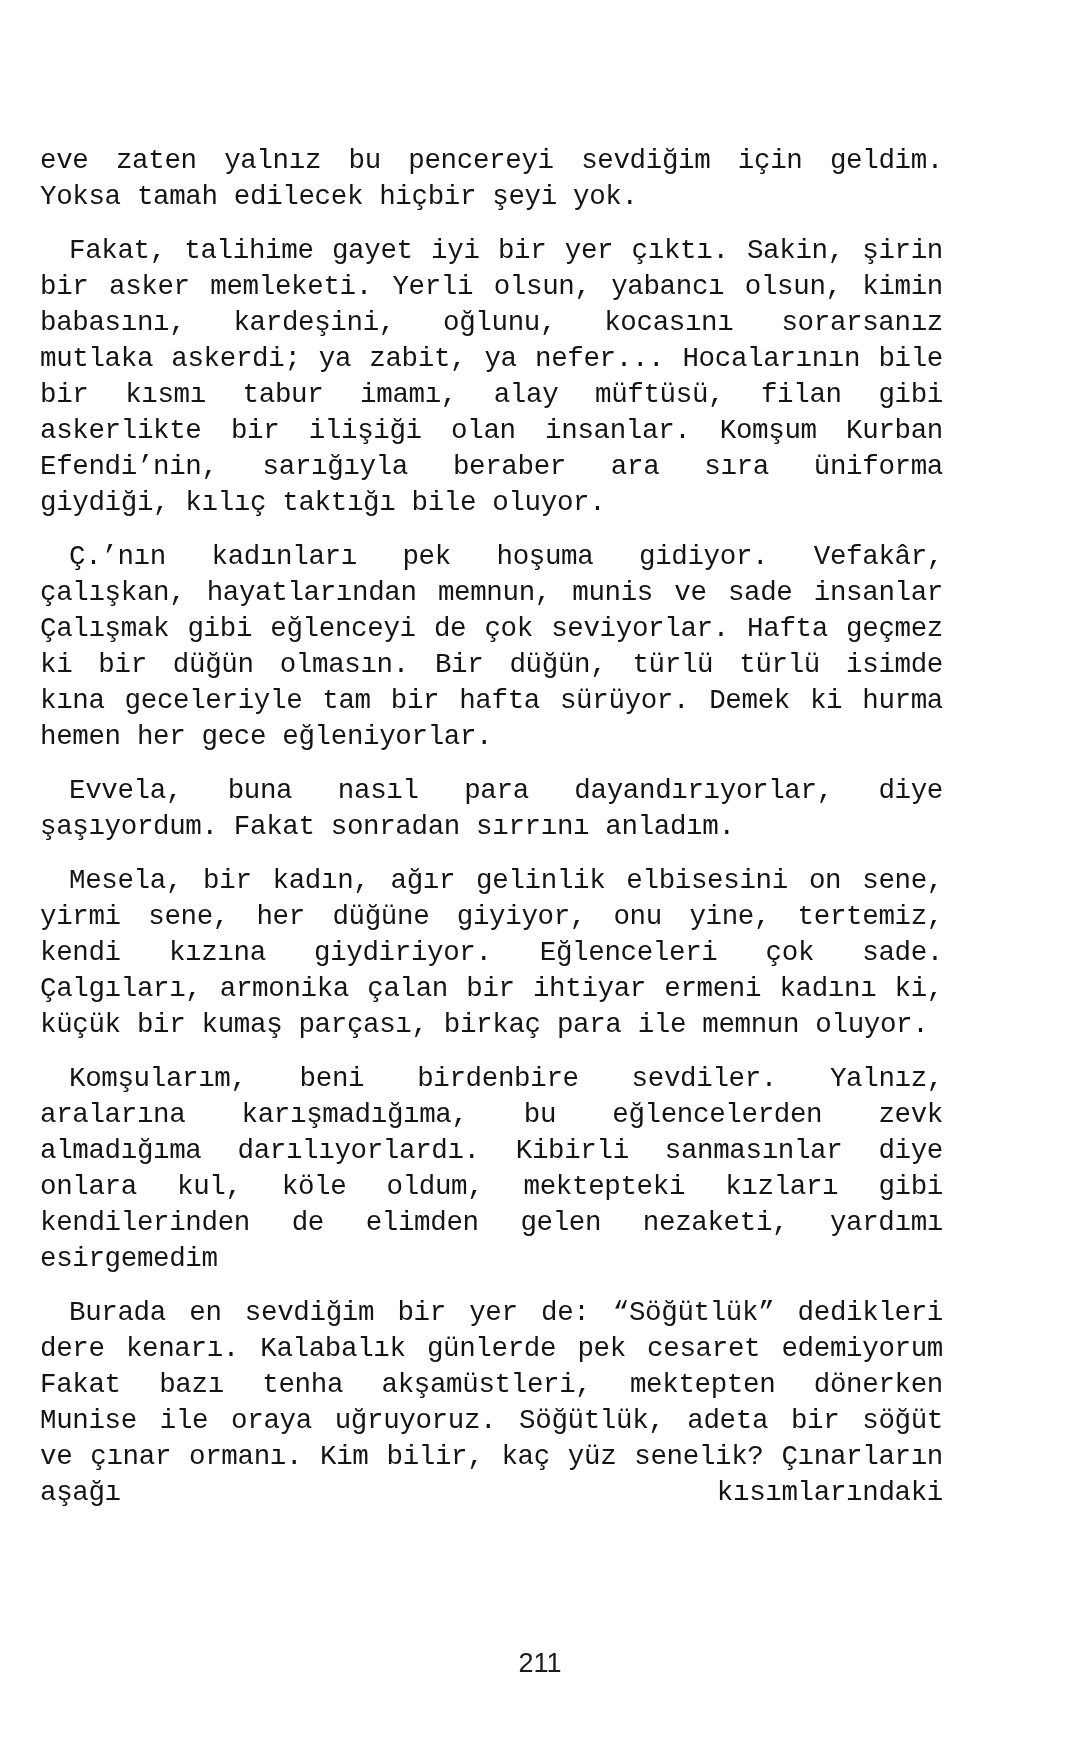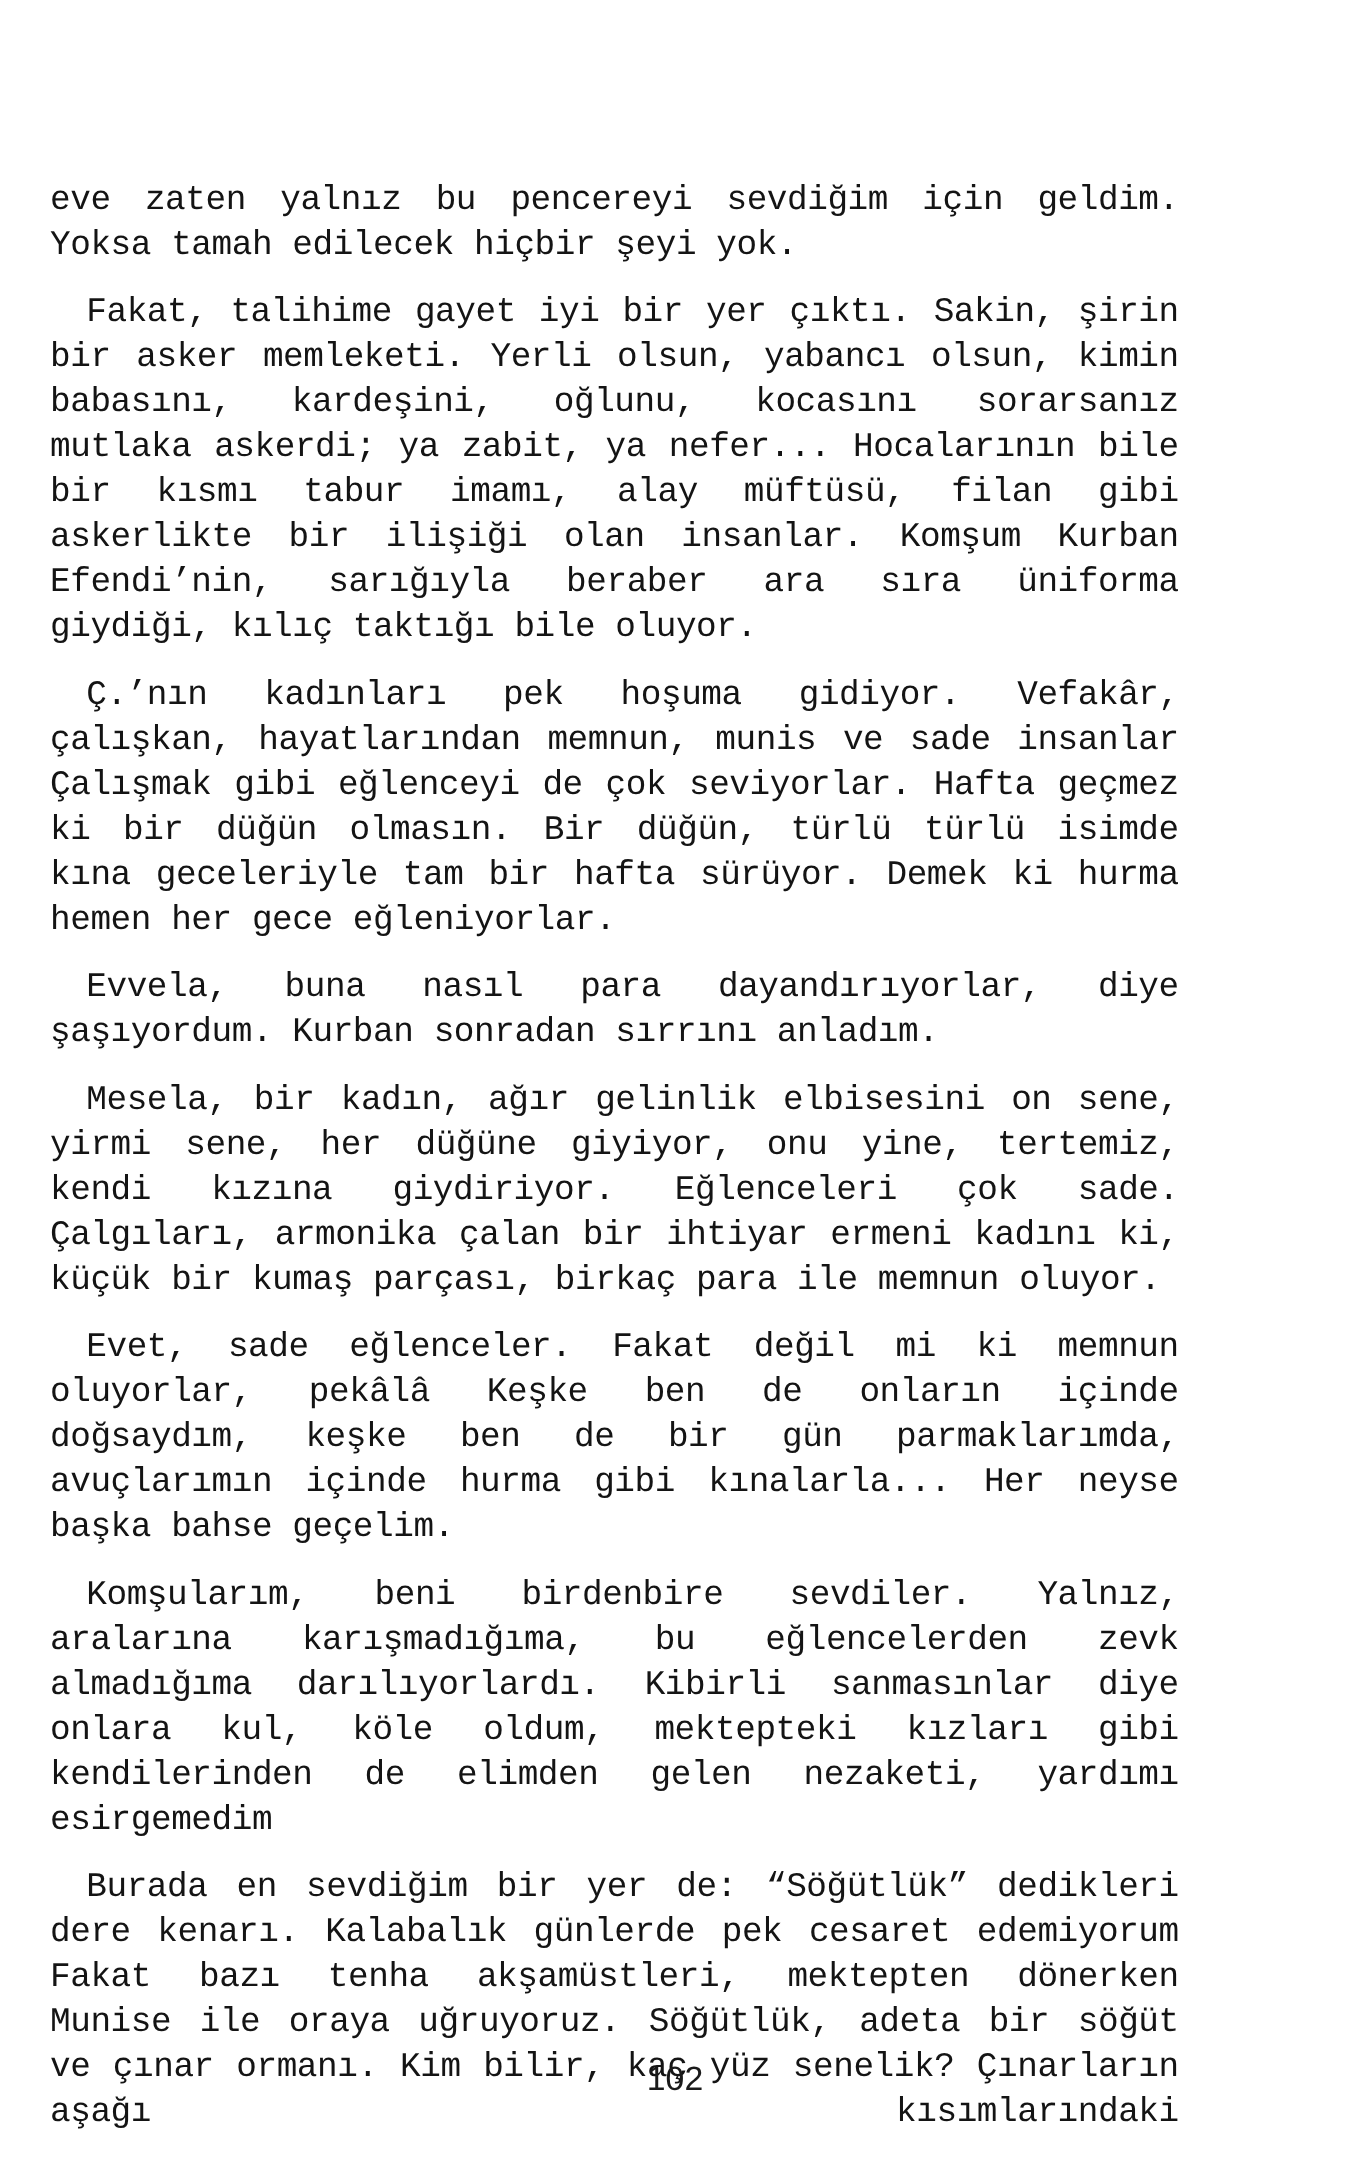--- a/index.html
+++ b/index.html
@@ -44,20 +44,19 @@
       line-height: 30px;
     }
   </style>
 </head>
 <body>
 
 <main class="page">
   <p class="no-indent">eve zaten yalnız bu pencereyi sevdiğim için geldim. Yoksa tamah edilecek hiçbir şeyi yok.</p>
   <p>Fakat, talihime gayet iyi bir yer çıktı. Sakin, şirin bir asker memleketi. Yerli olsun, yabancı olsun, kimin babasını, kardeşini, oğlunu, kocasını sorarsanız mutlaka askerdi; ya zabit, ya nefer... Hocalarının bile bir kısmı tabur imamı, alay müftüsü, filan gibi askerlikte bir ilişiği olan insanlar. Komşum Kurban Efendi’nin, sarığıyla beraber ara sıra üniforma giydiği, kılıç taktığı bile oluyor.</p>
   <p>Ç.’nın kadınları pek hoşuma gidiyor. Vefakâr, çalışkan, hayatlarından memnun, munis ve sade insanlar Çalışmak gibi eğlenceyi de çok seviyorlar. Hafta geçmez ki bir düğün olmasın. Bir düğün, türlü türlü isimde kına geceleriyle tam bir hafta sürüyor. Demek ki hurma hemen her gece eğleniyorlar.</p>
-  <p>Evvela, buna nasıl para dayandırıyorlar, diye şaşıyordum. Kurban sonradan sırrını anladım.</p>
+  <p>Evvela, buna nasıl para dayandırıyorlar, diye şaşıyordum. Fakat sonradan sırrını anladım.</p>
   <p>Mesela, bir kadın, ağır gelinlik elbisesini on sene, yirmi sene, her düğüne giyiyor, onu yine, tertemiz, kendi kızına giydiriyor. Eğlenceleri çok sade. Çalgıları, armonika çalan bir ihtiyar ermeni kadını ki, küçük bir kumaş parçası, birkaç para ile memnun oluyor.</p>
-  <p>Evet, sade eğlenceler. Fakat değil mi ki memnun oluyorlar, pekâlâ Keşke ben de onların içinde doğsaydım, keşke ben de bir gün parmaklarımda, avuçlarımın içinde hurma gibi kınalarla... Her neyse başka bahse geçelim.</p>
   <p>Komşularım, beni birdenbire sevdiler. Yalnız, aralarına karışmadığıma, bu eğlencelerden zevk almadığıma darılıyorlardı. Kibirli sanmasınlar diye onlara kul, köle oldum, mektepteki kızları gibi kendilerinden de elimden gelen nezaketi, yardımı esirgemedim</p>
   <p style="text-align-last: justify;">Burada en sevdiğim bir yer de: “Söğütlük” dedikleri dere kenarı. Kalabalık günlerde pek cesaret edemiyorum Fakat bazı tenha akşamüstleri, mektepten dönerken Munise ile oraya uğruyoruz. Söğütlük, adeta bir söğüt ve çınar ormanı. Kim bilir, kaç yüz senelik? Çınarların aşağı kısımlarındaki</p>
 </main>
 
-<div class="page-number">102</div>
+<div class="page-number">211</div>
 
 </body></html>

